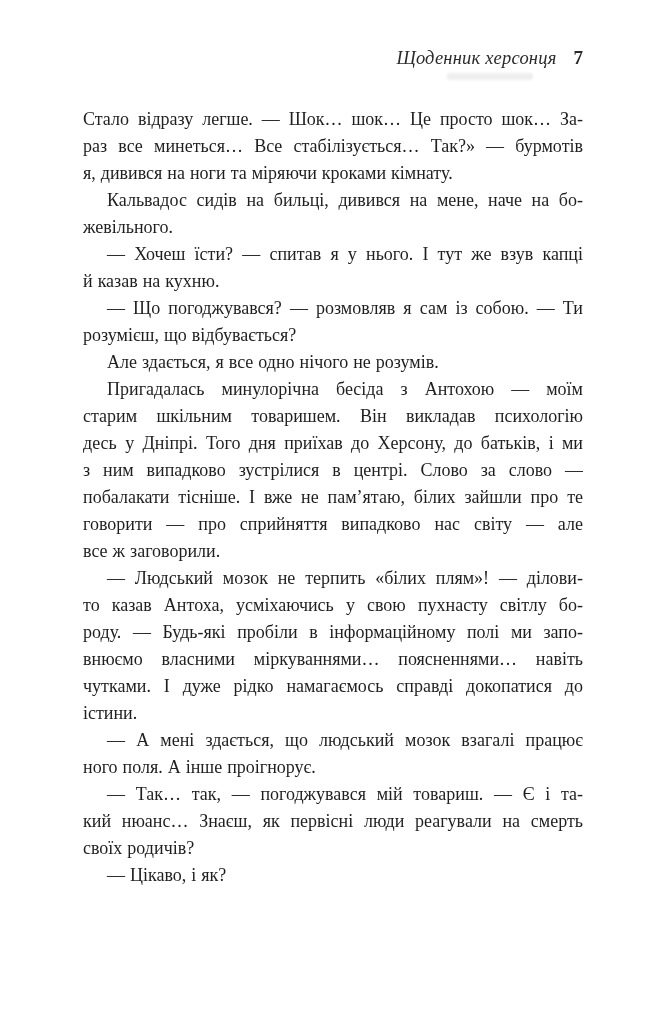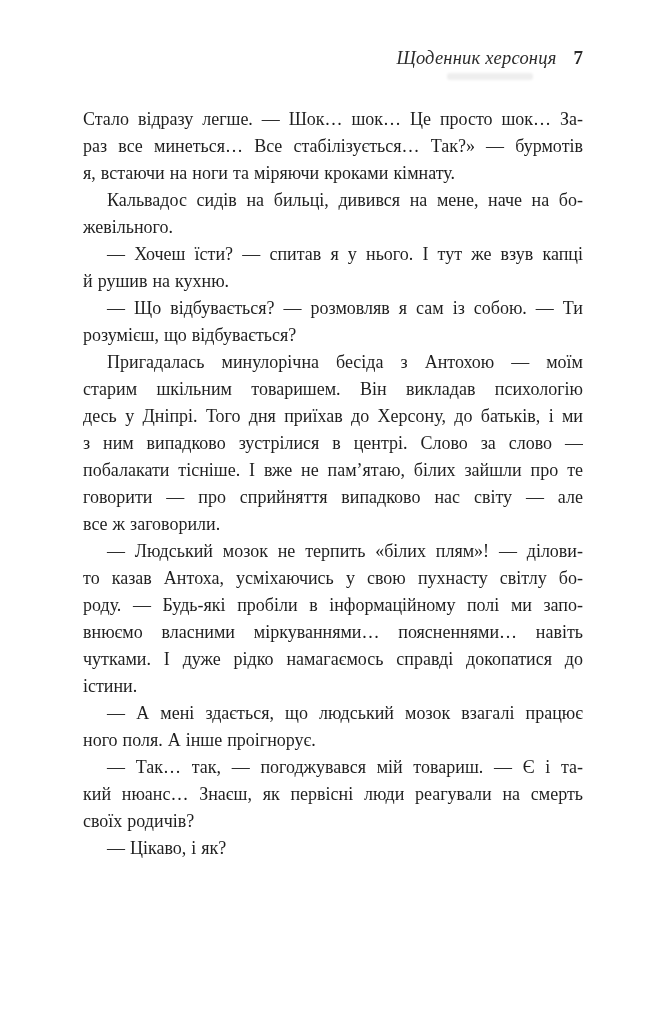--- a/index.html
+++ b/index.html
@@ -74,27 +74,28 @@
 <body>
 
 <div class="page">
   <div class="page-header">
     <span class="running-title">Щоденник херсонця</span><span class="page-number">7</span>
   </div>
   <div class="print-artifact"></div>
   <div class="body-text">
       <div class="line">Стало відразу легше. — Шок… шок… Це просто шок… За-</div>
       <div class="line">раз все минеться… Все стабілізується… Так?» — бурмотів</div>
-      <div class="line last">я, встаючи на ноги та міряючи кроками кімнату.</div>
+      <div class="line last">я, дивився на ноги та міряючи кроками кімнату.</div>
       <div class="line indent">Кальвадос сидів на бильці, дивився на мене, наче на бо-</div>
       <div class="line last">жевільного.</div>
       <div class="line indent">— Хочеш їсти? — спитав я у нього. І тут же взув капці</div>
-      <div class="line last">й рушив на кухню.</div>
-      <div class="line indent">— Що відбувається? — розмовляв я сам із собою. — Ти</div>
+      <div class="line last">й казав на кухню.</div>
+      <div class="line indent">— Що погоджувався? — розмовляв я сам із собою. — Ти</div>
       <div class="line last">розумієш, що відбувається?</div>
+      <div class="line last indent">Але здається, я все одно нічого не розумів.</div>
       <div class="line indent">Пригадалась минулорічна бесіда з Антохою — моїм</div>
       <div class="line">старим шкільним товаришем. Він викладав психологію</div>
       <div class="line">десь у Дніпрі. Того дня приїхав до Херсону, до батьків, і ми</div>
       <div class="line">з ним випадково зустрілися в центрі. Слово за слово —</div>
       <div class="line">побалакати тісніше. І вже не пам’ятаю, білих зайшли про те</div>
       <div class="line">говорити — про сприйняття випадково нас світу — але</div>
       <div class="line last">все ж заговорили.</div>
       <div class="line indent">— Людський мозок не терпить «білих плям»! — ділови-</div>
       <div class="line">то казав Антоха, усміхаючись у свою пухнасту світлу бо-</div>
       <div class="line">роду. — Будь-які пробіли в інформаційному полі ми запо-</div>

